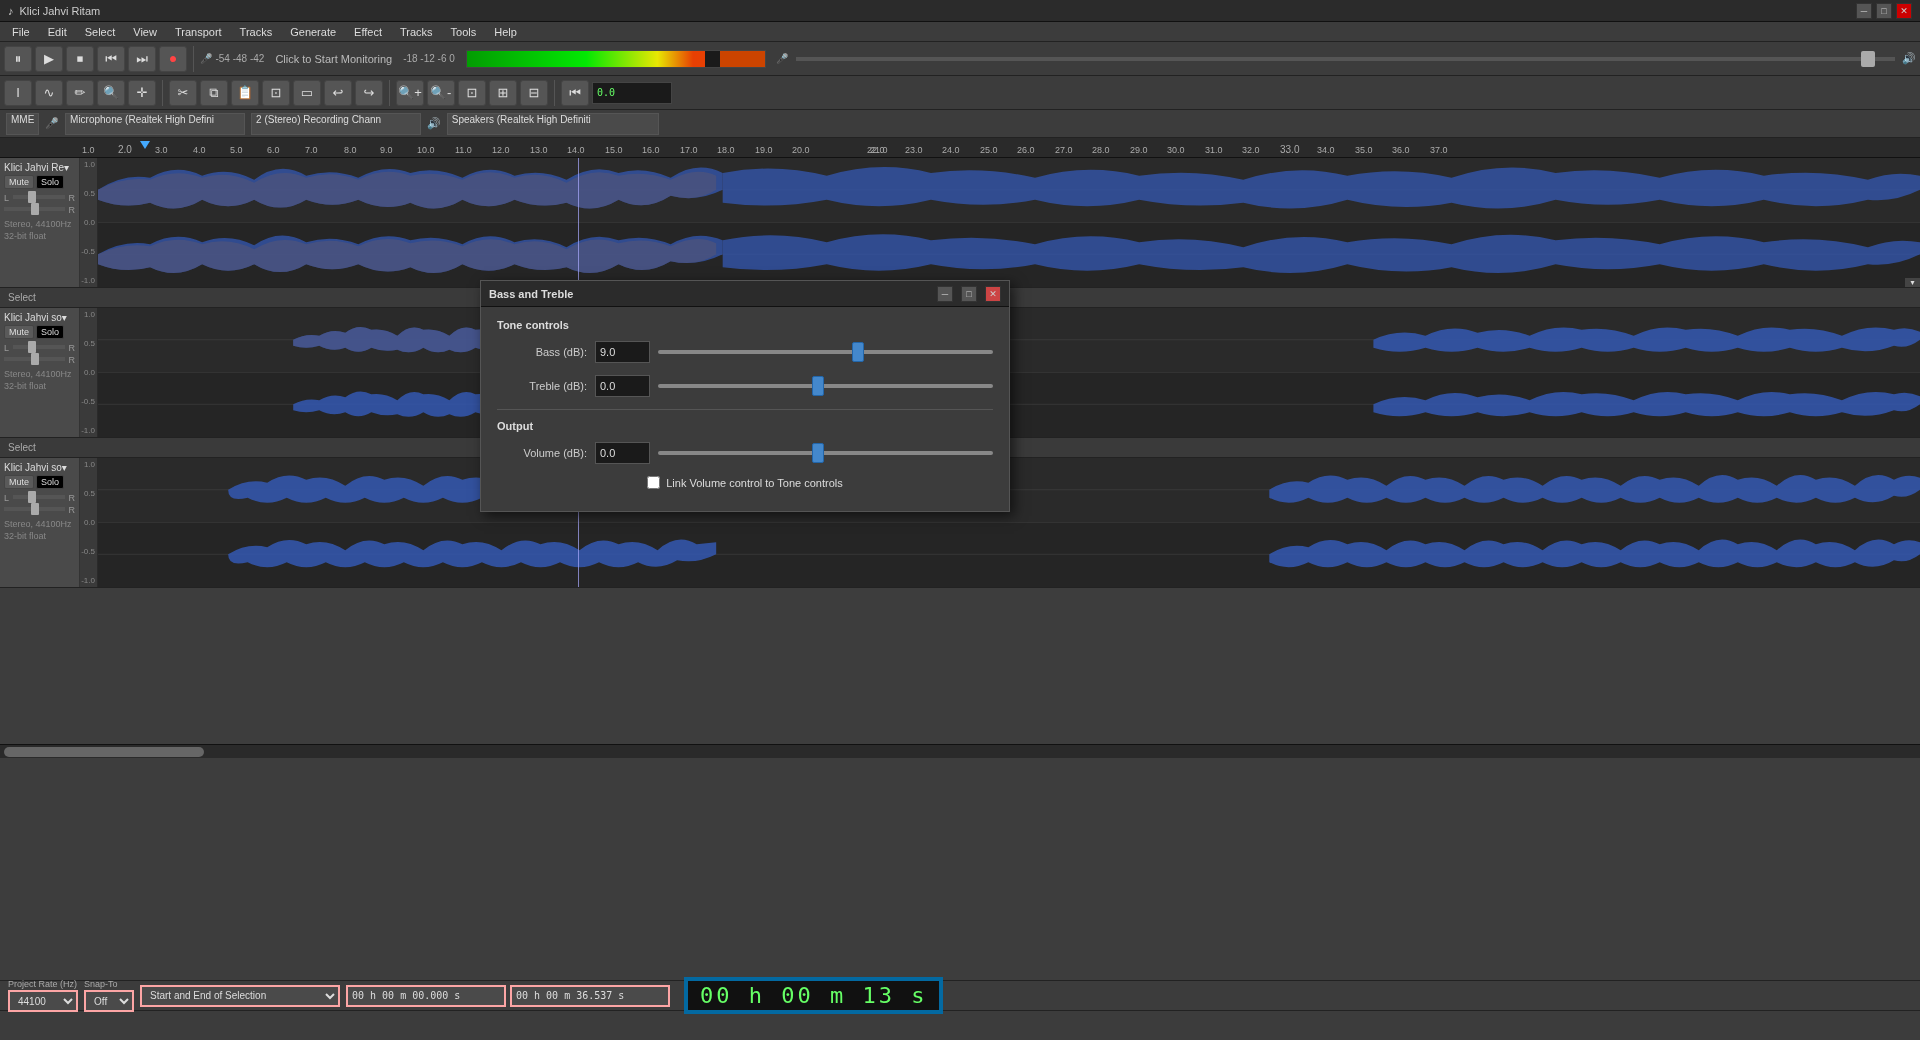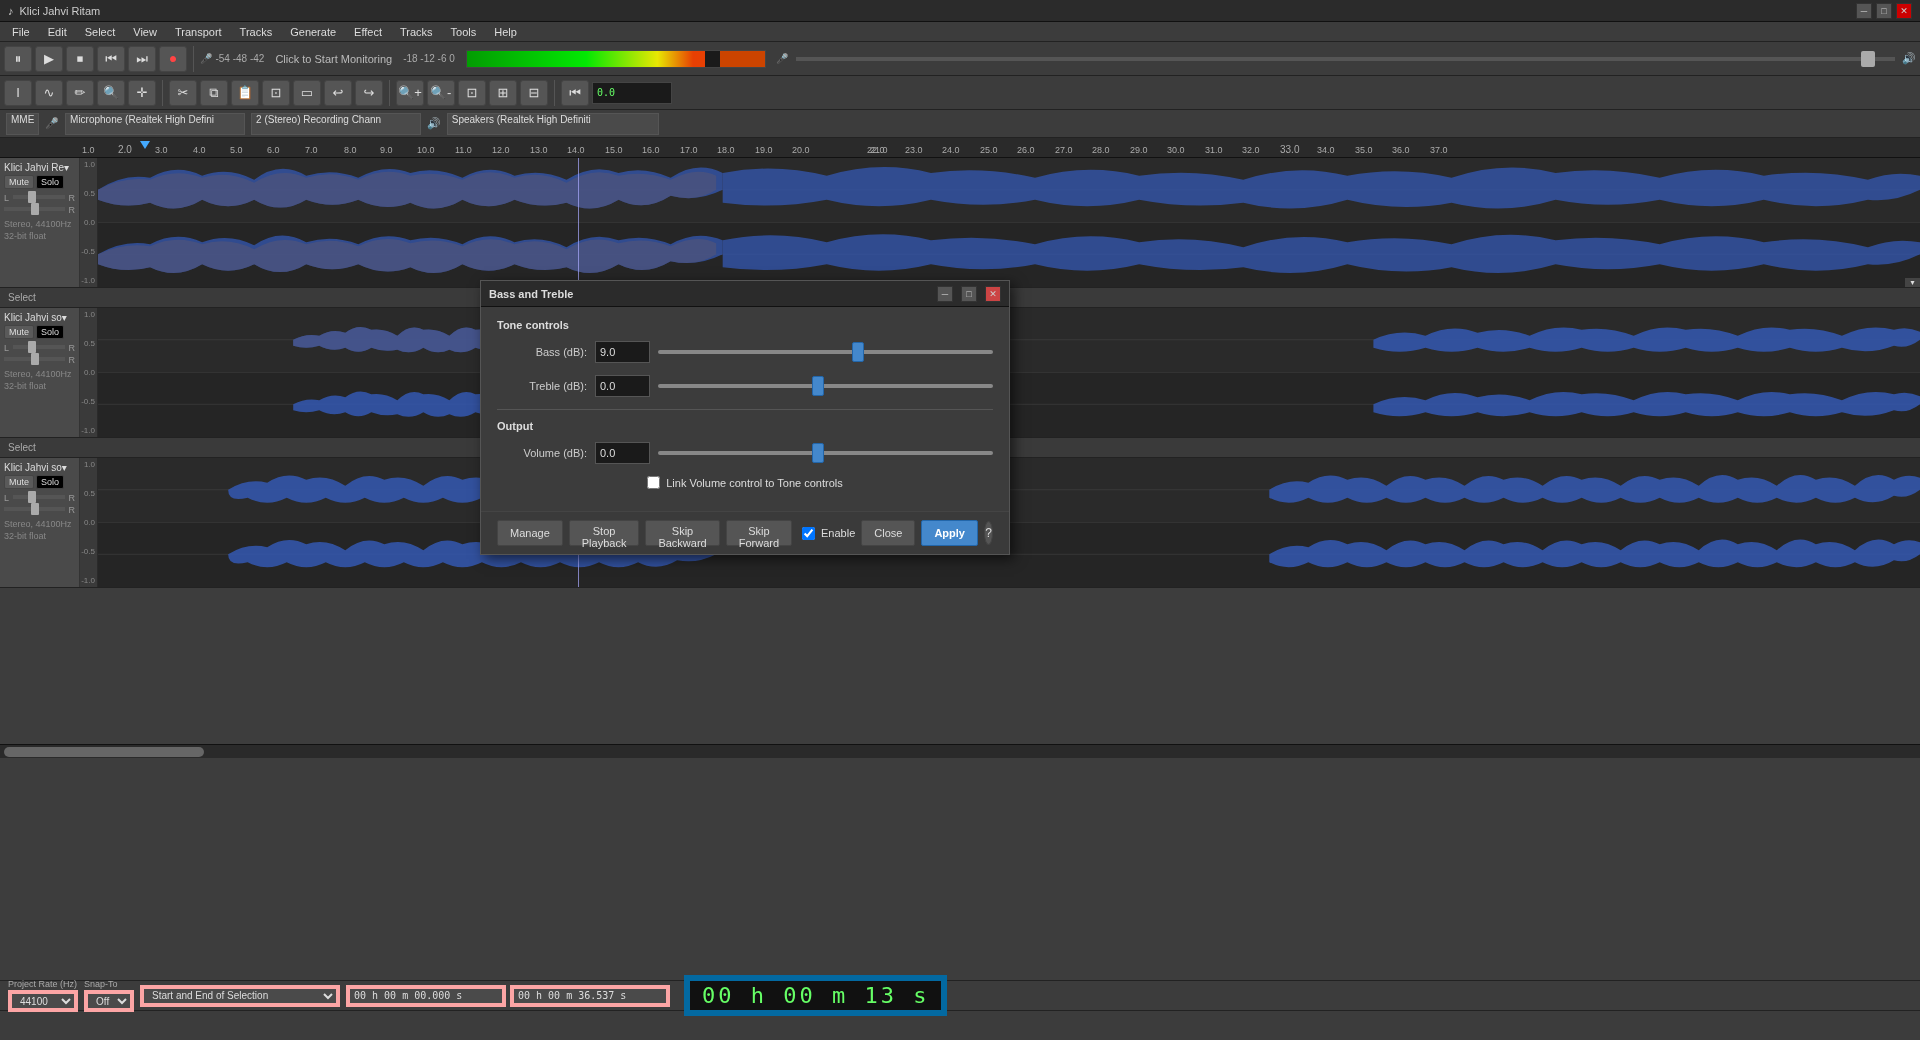--- a/index.html
+++ b/index.html
@@ -181,21 +181,21 @@
       justify-content: space-between;
       padding: 2px 0;
       font-size: 8px;
       color: #888;
       text-align: right;
       padding-right: 2px;
       flex-shrink: 0;
     }
     .bottom-select {
       background: #4a4a4a;
-      border: 4px solid #fca5a5;
+      border: 2px solid #fca5a5;
       color: #ddd;
       height: 22px;
       padding: 0 4px;
       font-size: 10px;
     }
 
     
     #bass-treble-dialog {
       position: absolute;
       top: 280px;
@@ -688,21 +688,21 @@
     <div style="display:flex; flex-direction:column; gap:1px;">
 
       <select class="bottom-select" style="width:200px; font-size:10px;">
         <option>Start and End of Selection</option>
       </select>
     </div>
     <div style="display:flex; gap:4px;">
       <input type="text" class="bottom-select" style="width: 160px; font-size: 10px; font-family: monospace;" value="00 h 00 m 00.000 s">
       <input type="text" class="bottom-select" style="width: 160px; font-size: 10px; font-family: monospace;" value="00 h 00 m 36.537 s">
     </div>
-    <div style="background:#111; color:#66ff66; font-family:monospace; font-size:22px; padding:2px 12px; border:6px solid #0369a1; letter-spacing:3px; margin-left:8px;">00 h  00 m  13 s</div>
+    <div style="background:#111; color:#66ff66; font-family:monospace; font-size:22px; padding:2px 12px; border:4px solid #0369a1; letter-spacing:3px; margin-left:8px;">00 h  00 m  13 s</div>
   </div>
 
 </div>
 
 <div id="bass-treble-dialog">
   <div id="dialog-titlebar">
     <span id="dialog-title">Bass and Treble</span>
     <div class="dialog-ctrl-btn">─</div>
     <div class="dialog-ctrl-btn">□</div>
     <div class="dialog-ctrl-btn" style="background:#c44;">✕</div>
@@ -738,24 +738,13 @@
         <div class="slider-thumb" style="left: 46%;"></div>
       </div>
     </div>
 
     <div class="checkbox-row">
       <input type="checkbox" style="">
       <span>Link Volume control to Tone controls</span>
     </div>
   </div>
 
-  <div id="dialog-footer">
-    <button class="dialog-btn">Manage</button>
-    <button class="dialog-btn">Stop Playback</button>
-    <button class="dialog-btn">Skip Backward</button>
-    <button class="dialog-btn">Skip Forward</button>
-    <input type="checkbox" checked="" style="margin-left: 4px;">
-    <span>Enable</span>
-    <button class="dialog-btn" style="margin-left:auto;">Close</button>
-    <button class="dialog-btn apply">Apply</button>
-    <div class="help-btn">?</div>
-  </div>
 </div>
 
 </body></html>

